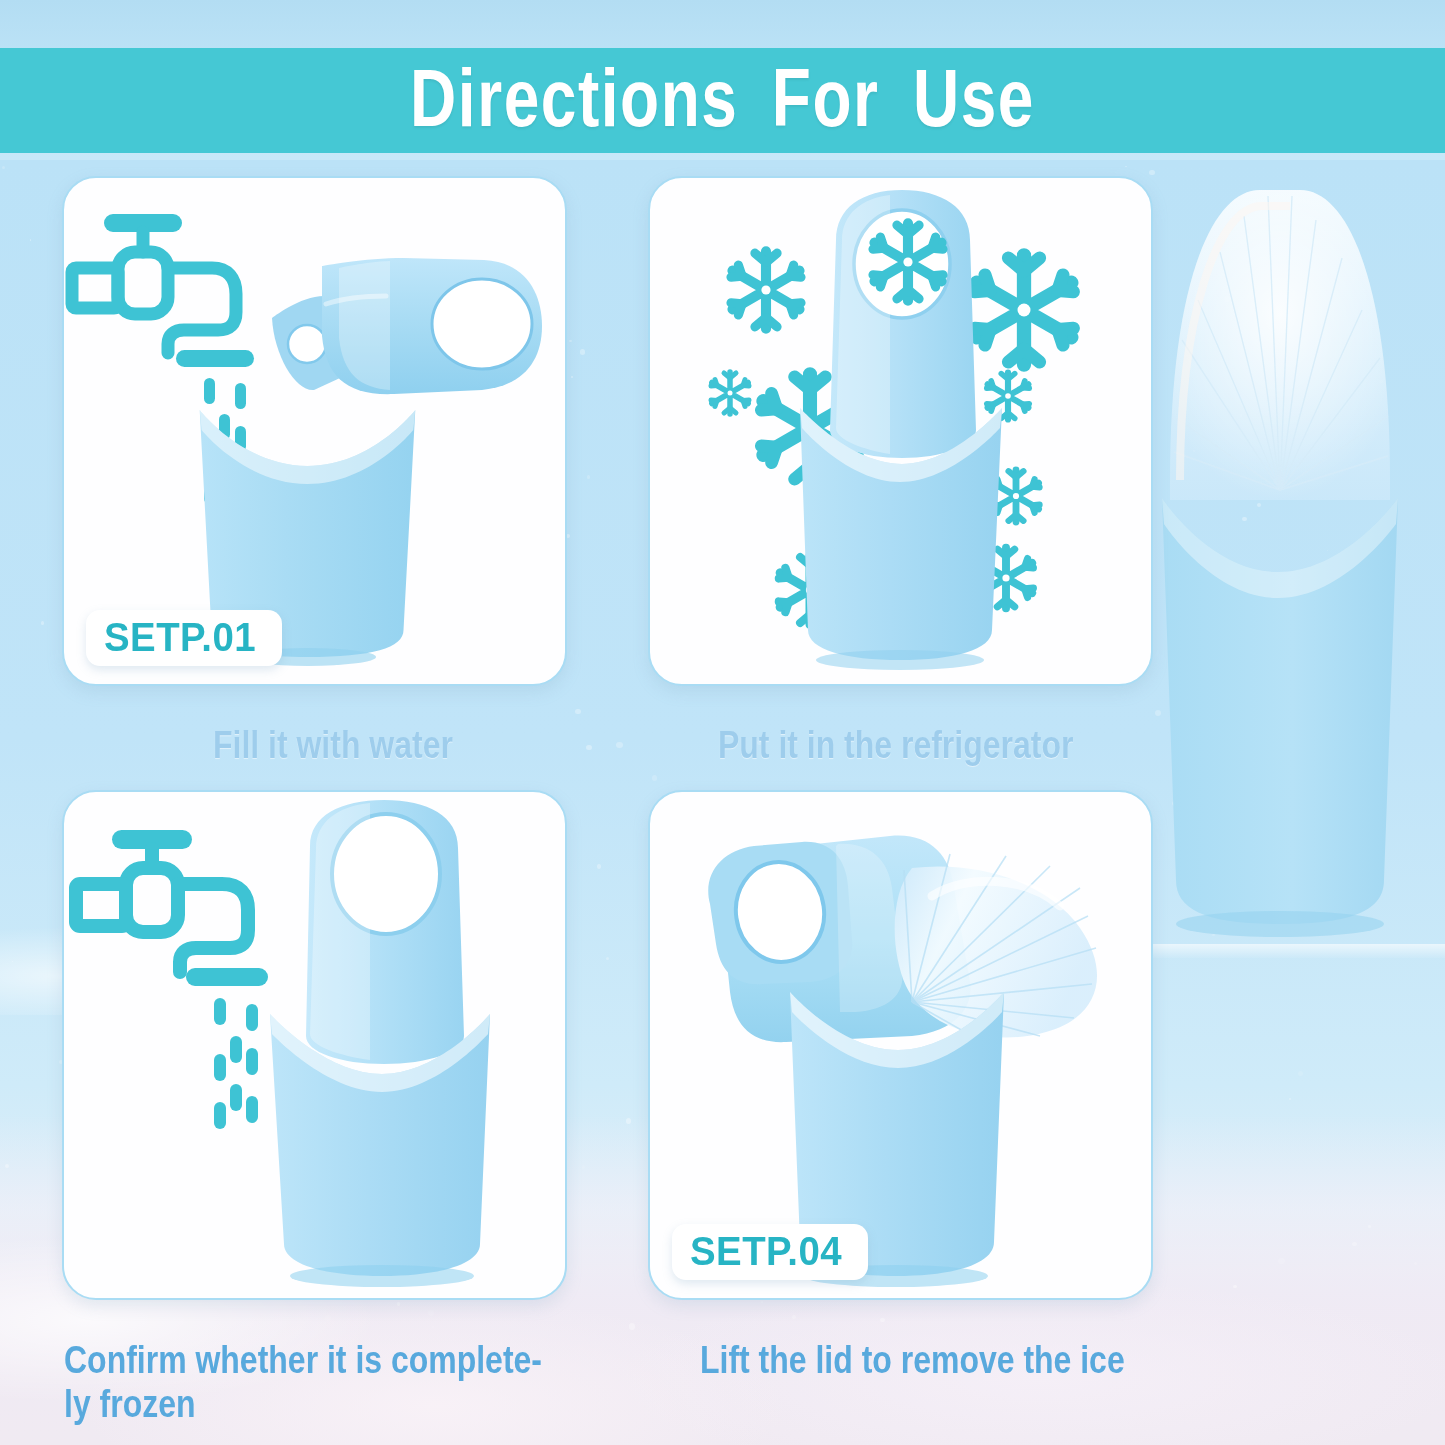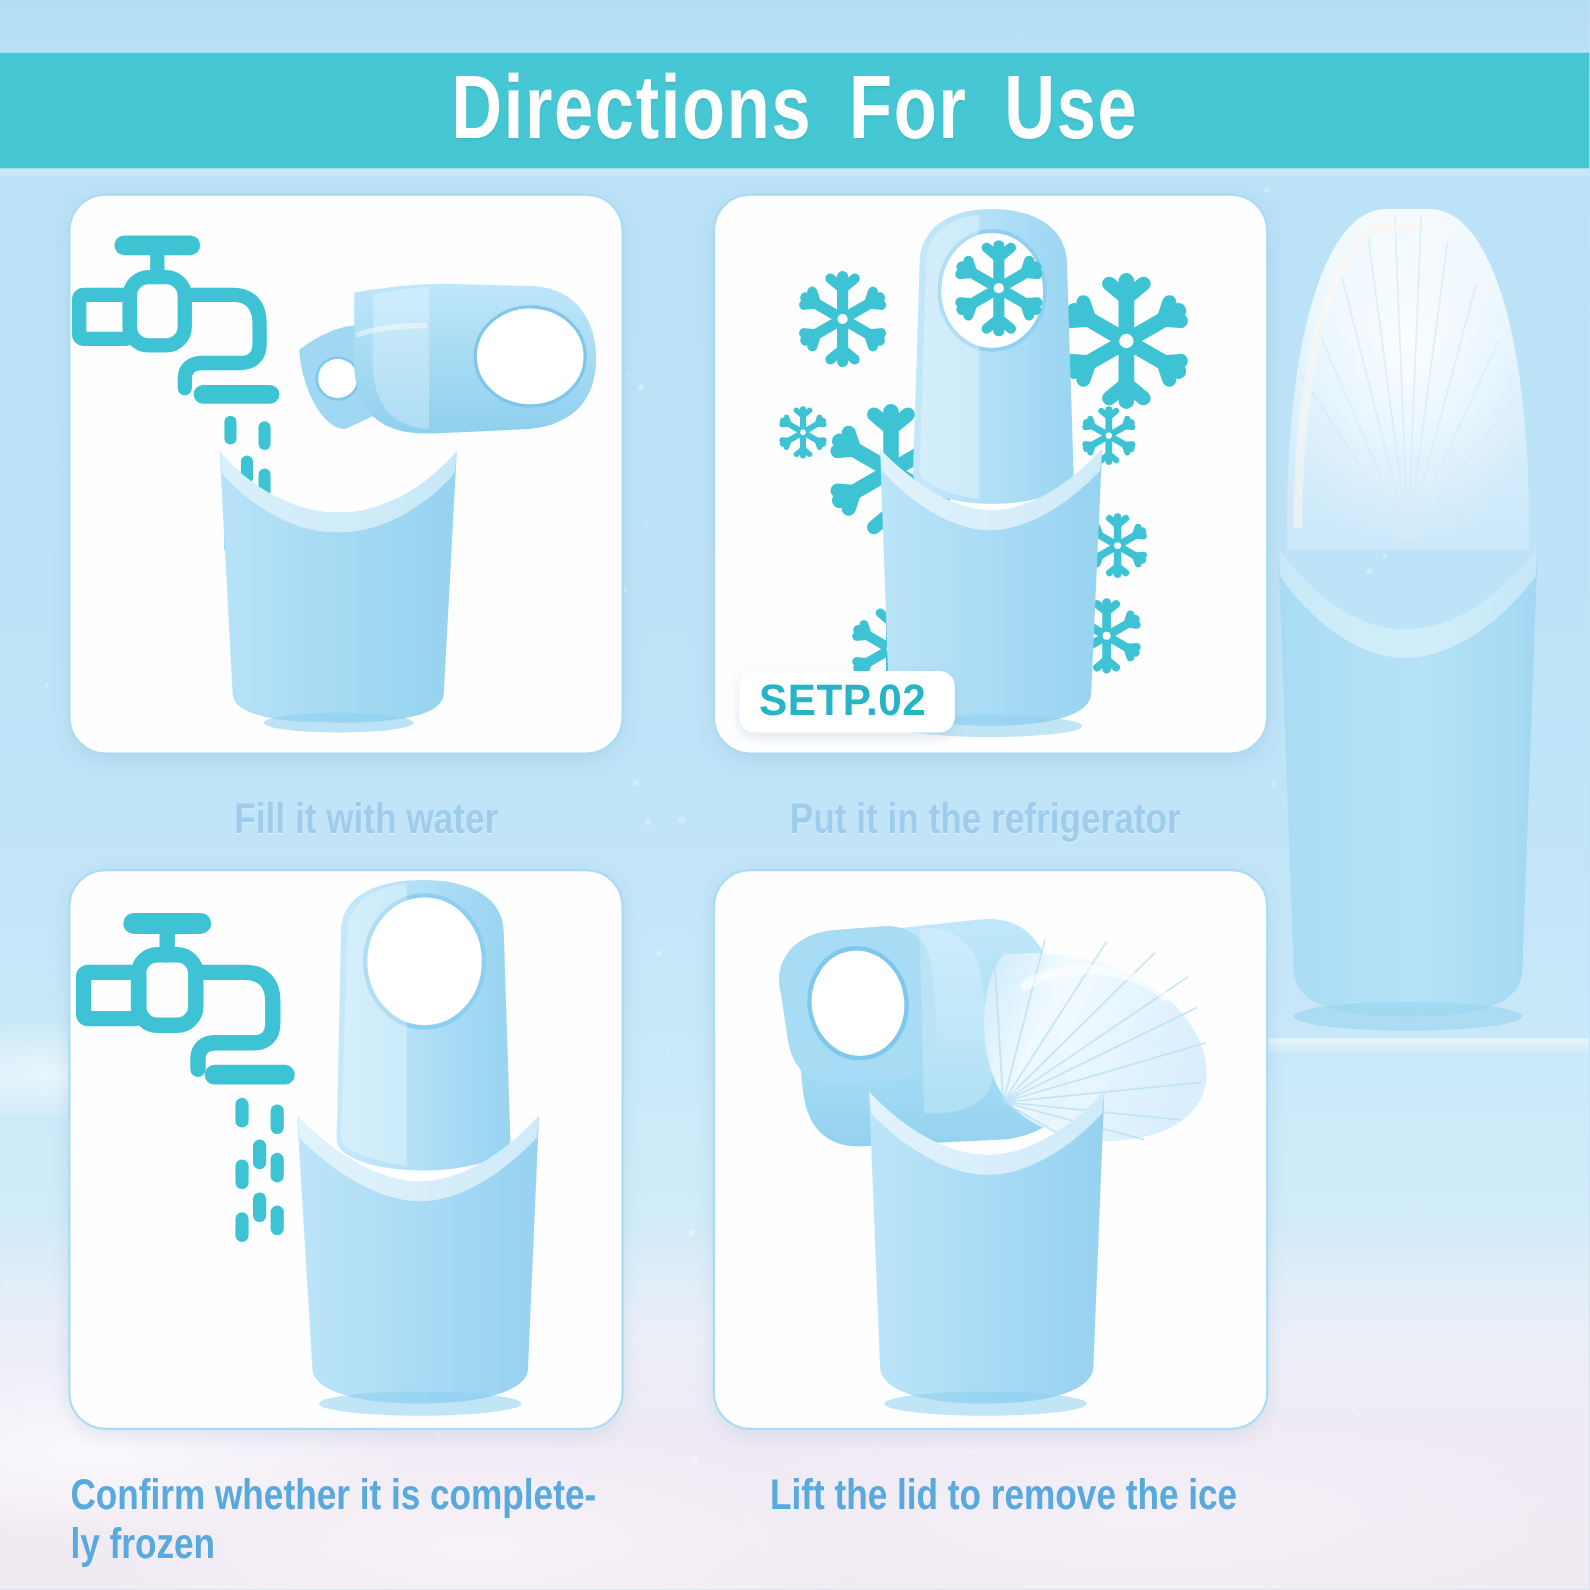--- a/index.html
+++ b/index.html
@@ -385,20 +385,23 @@
 
         <g>
           <path d="M16 232 C16 232 60 288 126 288 C192 288 236 232 236 232
                    L224 452 C224 470 192 479 126 479 C60 479 28 470 28 452 Z" transform="translate(120,0) scale(0.98,1)" fill="url(#cupG1)"></path>
           <path d="M16 232 C16 232 60 288 126 288 C192 288 236 232 236 232 L234 252
                    C234 252 190 306 126 306 C62 306 18 252 18 252 Z" transform="translate(120,0) scale(0.98,1)" fill="#ffffff" opacity=".48"></path>
           <ellipse cx="244" cy="479" rx="68" ry="9" fill="#8fd0ef" opacity=".6"></ellipse>
         </g>
       </svg>
     </div>
+    <div class="badge">
+      <span>SETP.01</span>
+    </div>
   </div>
 
   <div class="card c2">
     <div class="art">
       <svg viewBox="0 0 505 510" width="505" height="510">
         <defs>
           <linearGradient id="topG2" x1="0" y1="0" x2="1" y2="0">
             <stop offset="0%" stop-color="#c4e8fa"></stop>
             <stop offset="45%" stop-color="#b4e0f7"></stop>
             <stop offset="100%" stop-color="#9ad5f1"></stop>
@@ -443,23 +446,20 @@
                    L342 452 C342 472 304 482 250 482 C196 482 158 472 158 452 Z" fill="url(#cupG2)"></path>
           <path d="M150 230 C150 230 200 286 252 286 C304 286 352 230 352 230 L350 250
                    C350 250 302 304 250 304 C198 304 152 250 152 250 Z" fill="#ffffff" opacity=".55"></path>
           <ellipse cx="250" cy="482" rx="84" ry="10" fill="#8fd0ef" opacity=".55"></ellipse>
         </g>
 
         <g color="#3ec3d4">
           <use href="#flake" x="0" y="0" transform="translate(258,84) scale(0.92)"></use>
         </g>
       </svg>
-    </div>
-    <div class="badge">
-      <span>SETP.02</span>
     </div>
   </div>
 
   <div class="card c3">
     <div class="art">
       <svg viewBox="0 0 505 510" width="505" height="510">
         <defs>
           <linearGradient id="topG3" x1="0" y1="0" x2="1" y2="0">
             <stop offset="0%" stop-color="#c6e9fb"></stop>
             <stop offset="45%" stop-color="#b2e0f7"></stop>
@@ -561,20 +561,23 @@
 
         <g>
           <path d="M140 200 C140 200 190 258 248 258 C306 258 354 200 354 200
                    L344 450 C344 472 304 484 246 484 C188 484 150 472 150 450 Z" fill="url(#cupG4)"></path>
           <path d="M140 200 C140 200 190 258 248 258 C306 258 354 200 354 200 L352 220
                    C352 220 304 276 248 276 C192 276 142 220 142 220 Z" fill="#ffffff" opacity=".55"></path>
           <ellipse cx="246" cy="484" rx="92" ry="11" fill="#8dcfee" opacity=".55"></ellipse>
         </g>
       </svg>
     </div>
+    <div class="badge">
+      <span>SETP.04</span>
+    </div>
   </div>
 </div>
 
 <div class="cap top" id="cap1">Fill it with water</div>
 <div class="cap top" id="cap2">Put it in the refrigerator</div>
 <div class="cap bot" id="cap3">Confirm whether it is complete-
 ly frozen</div>
 <div class="cap bot" id="cap4">Lift the lid to remove the ice</div>
 
 </body></html>

